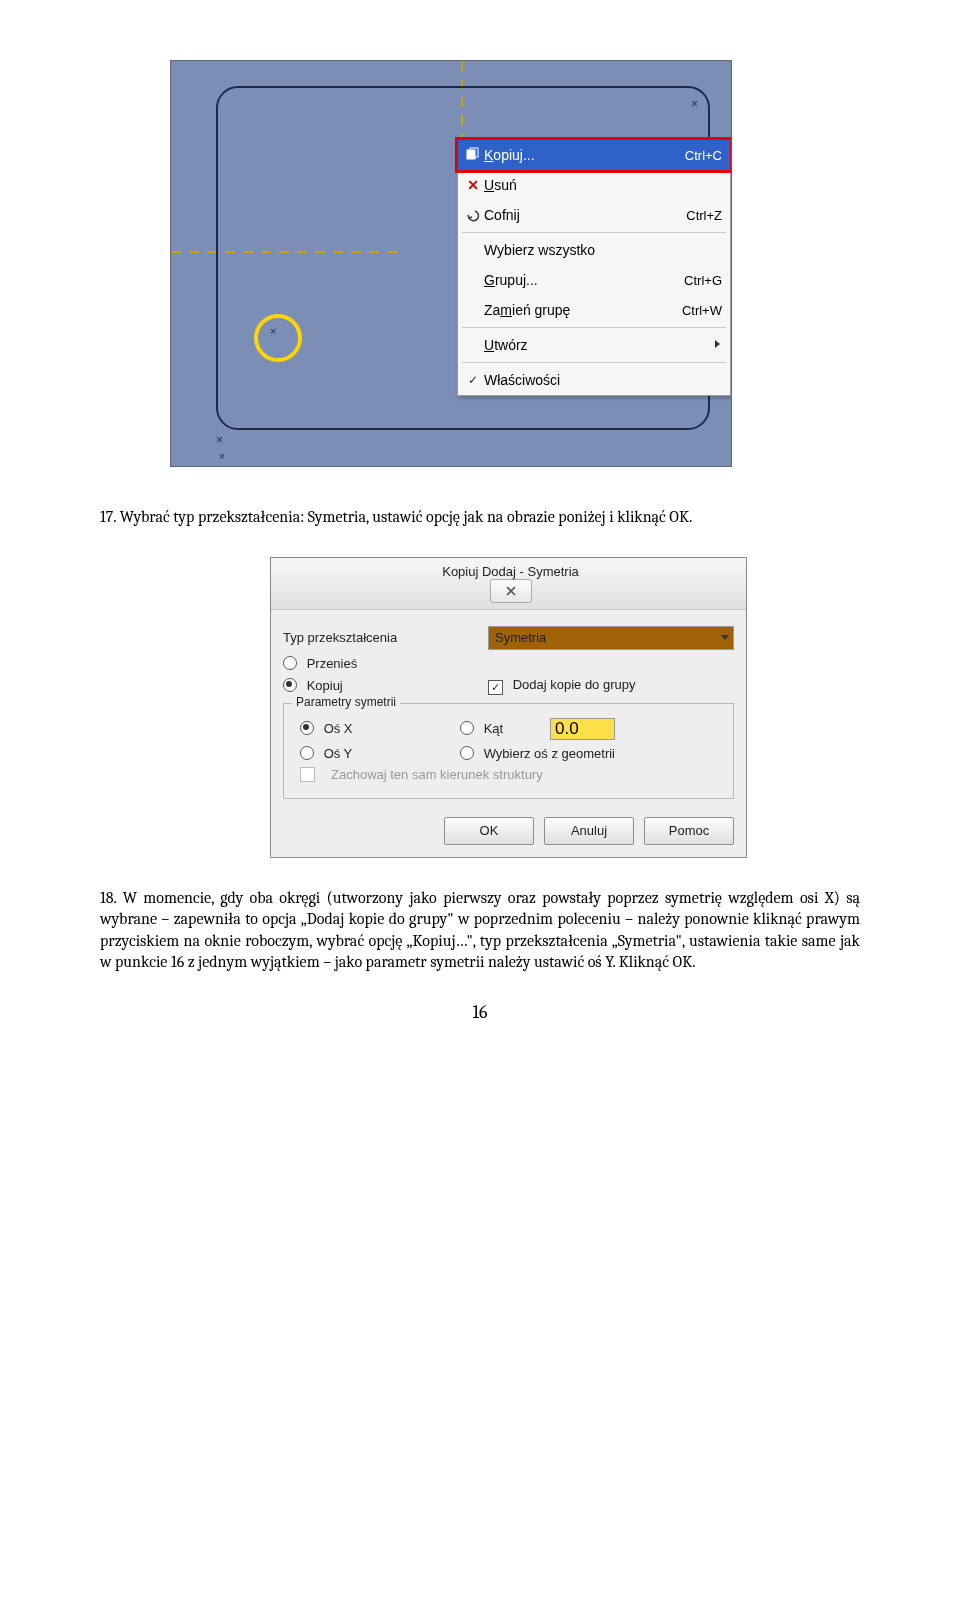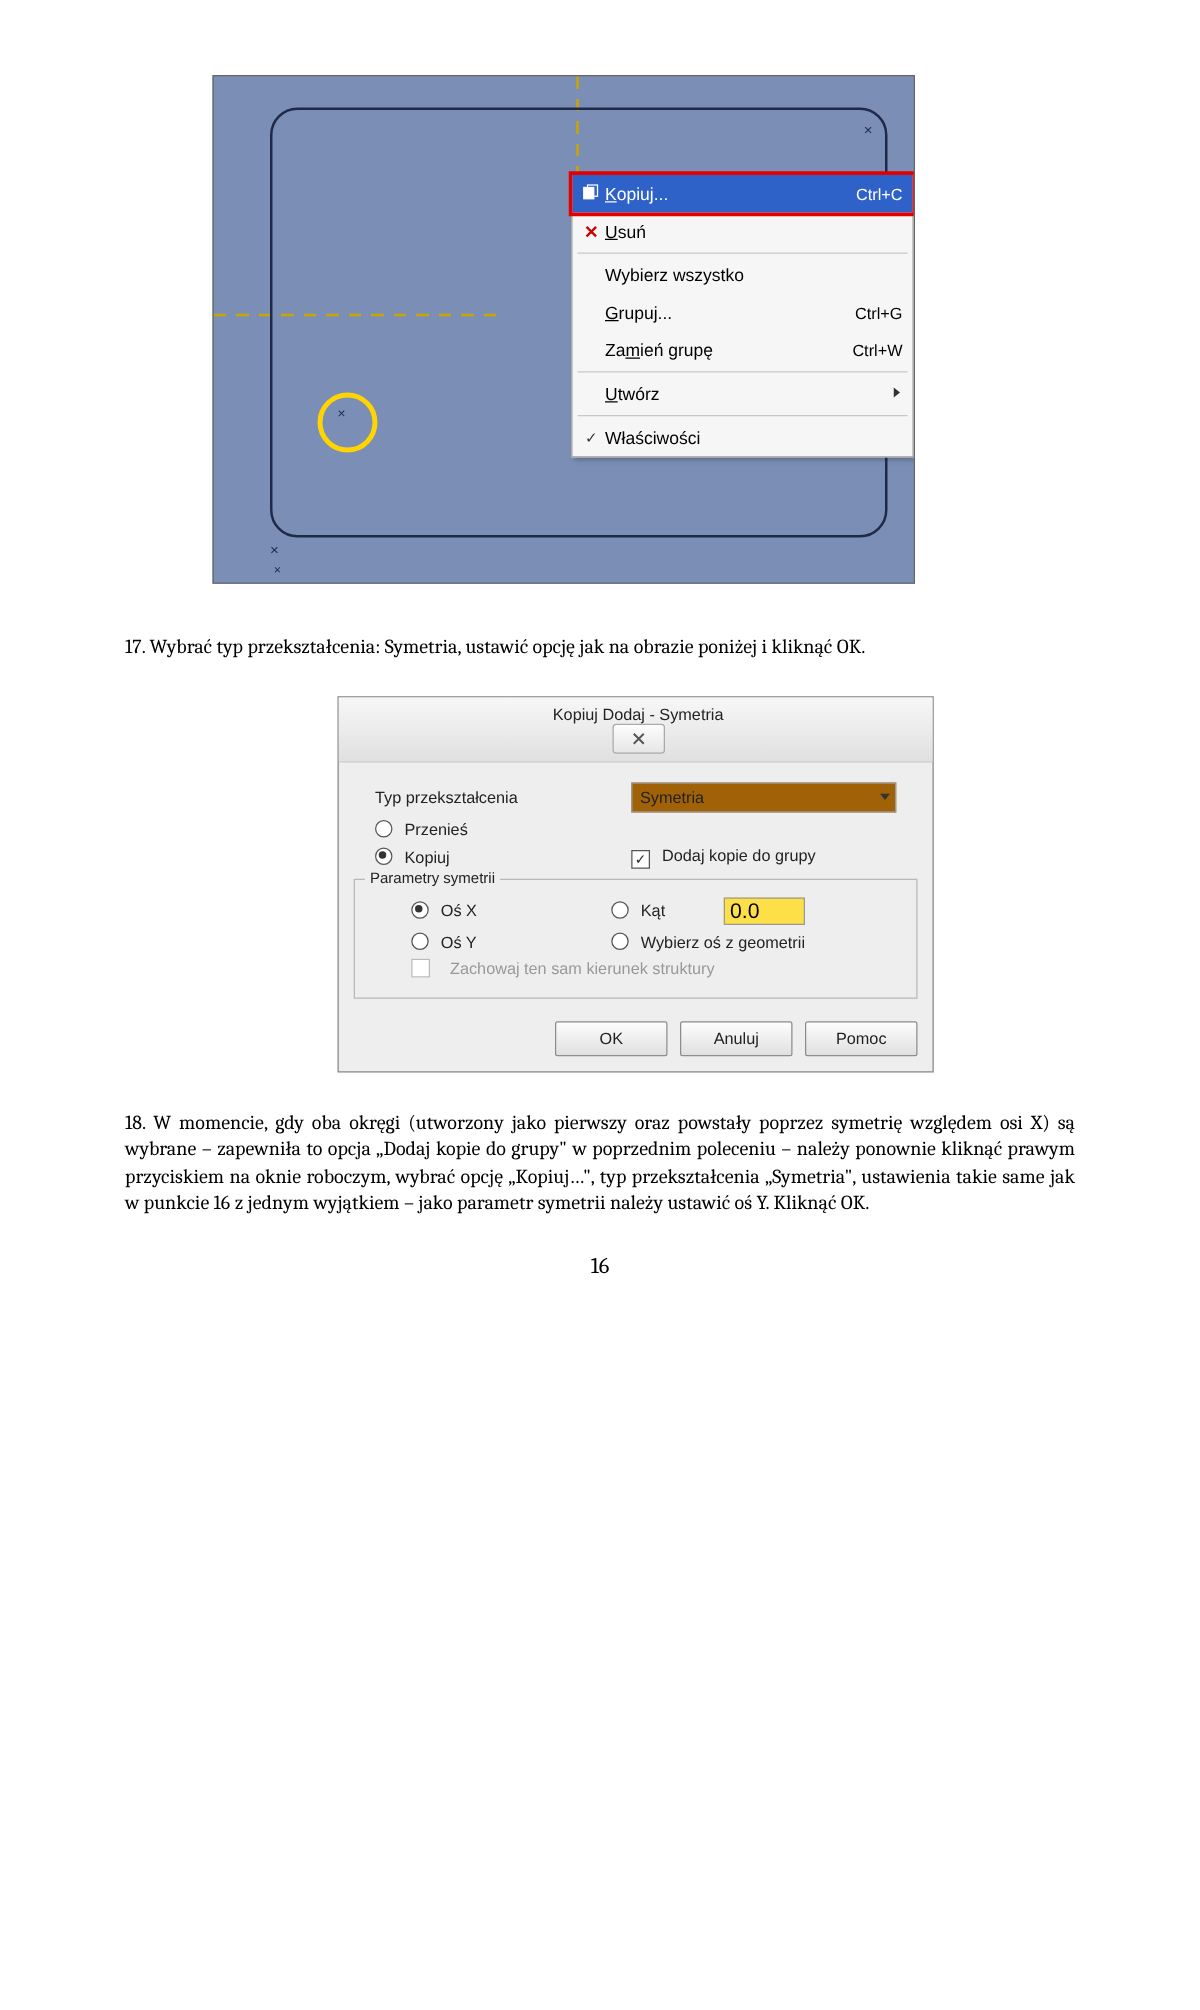--- a/index.html
+++ b/index.html
@@ -134,21 +134,21 @@
     flex-direction: column;
   }
   .dlg-title { font-weight: normal; }
   .dlg-close {
     width: 40px; height: 22px;
     border: 1px solid #aaa; border-radius: 3px;
     background: linear-gradient(#fdfdfd,#e6e6e6);
     display: inline-flex; align-items: center; justify-content: center;
   }
   .dlg-body { padding: 10px 12px 12px 12px; }
-  .dlg-row { display: flex; align-items: center; margin: 6px 17px; gap: 10px; }
+  .dlg-row { display: flex; align-items: center; margin: 6px 0; gap: 10px; }
   .dlg-label-left { width: 195px; }
   .dlg-combo {
     flex: 1;
     display: flex;
     align-items: center;
     border: 1px solid #9a9a9a;
     background: #a16207;
     height: 22px;
     padding: 0 4px 0 6px;
     justify-content: space-between;
@@ -168,21 +168,21 @@
     content: ""; position: absolute; left: 2px; top: 2px; width: 6px; height: 6px;
     background: #333; border-radius: 50%;
   }
   .checkbox {
     width: 13px; height: 13px; border: 1px solid #555; background: #fff;
     display: inline-flex; align-items: center; justify-content: center;
     margin-right: 6px; vertical-align: -2px; font-size: 11px;
   }
   .fieldset {
     border: 1px solid #b8b8b8;
-    padding: 8px 10px 10px 28px;
+    padding: 8px 10px 10px 16px;
     margin-top: 8px;
     position: relative;
   }
   .legend {
     position: absolute; top: -9px; left: 8px;
     background: #eee; padding: 0 4px; font-size: 12px;
   }
   .num-input {
     width: 55px; height: 20px; border: 1px solid #9a9a9a; background: #fde047;
     padding: 0 4px; font-family: inherit; font-size: 17px;
@@ -228,20 +228,30 @@
               <rect x="2" y="3" width="8" height="9" fill="#fff" stroke="#fff"></rect>
               <rect x="5" y="1" width="8" height="9" fill="none" stroke="#fff"></rect>
             </svg>
         </span>
         <span class="ctx-label"><span class="under">K</span>opiuj...</span>
         <span class="ctx-shortcut">Ctrl+C</span>
       </div>
       <div class="ctx-item">
         <span class="ctx-icon" style="color:#c00;font-weight:bold">✕</span>
         <span class="ctx-label"><span class="under">U</span>suń</span>
+      </div>
+      <div class="ctx-item">
+        <span class="ctx-icon">
+          <svg width="16" height="14">
+              <path d="M10 3 A5 5 0 1 1 4 10" fill="none" stroke="#333" stroke-width="1.5"></path>
+              <path d="M3 7 L4 10 L7 9" fill="none" stroke="#333" stroke-width="1.5"></path>
+            </svg>
+        </span>
+        <span class="ctx-label">Cofnij</span>
+        <span class="ctx-shortcut">Ctrl+Z</span>
       </div>
       <div class="ctx-sep"></div>
       <div class="ctx-item">
         <span class="ctx-icon"></span>
         <span class="ctx-label">Wybierz wszystko</span>
       </div>
       <div class="ctx-item">
         <span class="ctx-icon"></span>
         <span class="ctx-label"><span class="under">G</span>rupuj...</span>
         <span class="ctx-shortcut">Ctrl+G</span>

